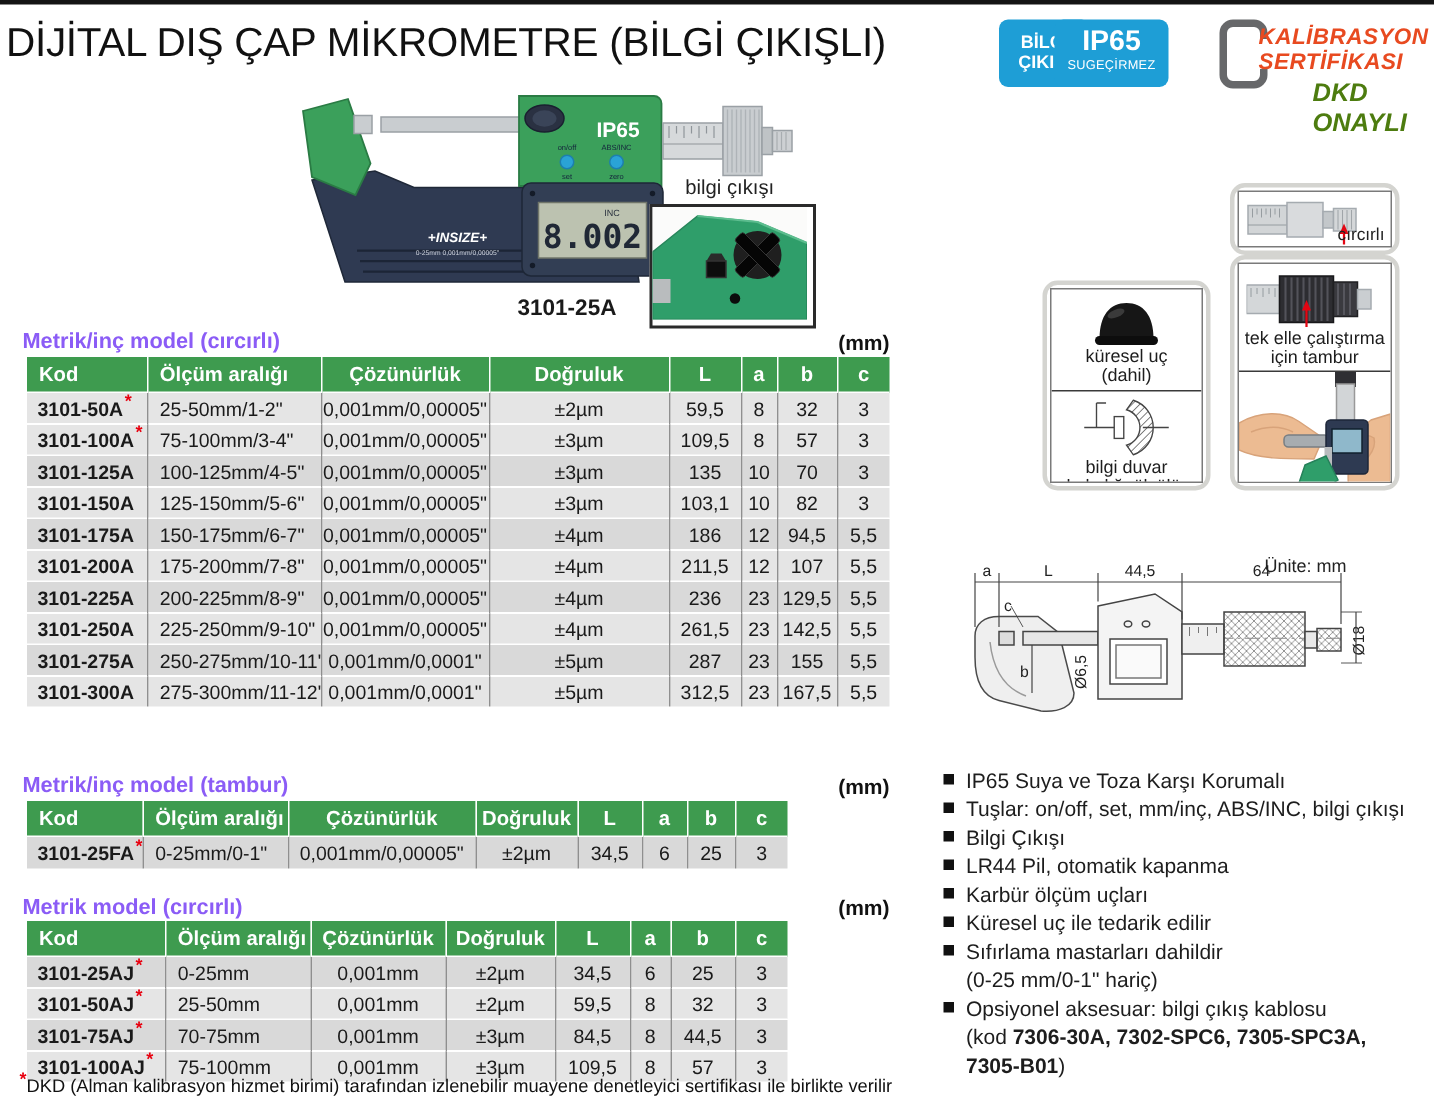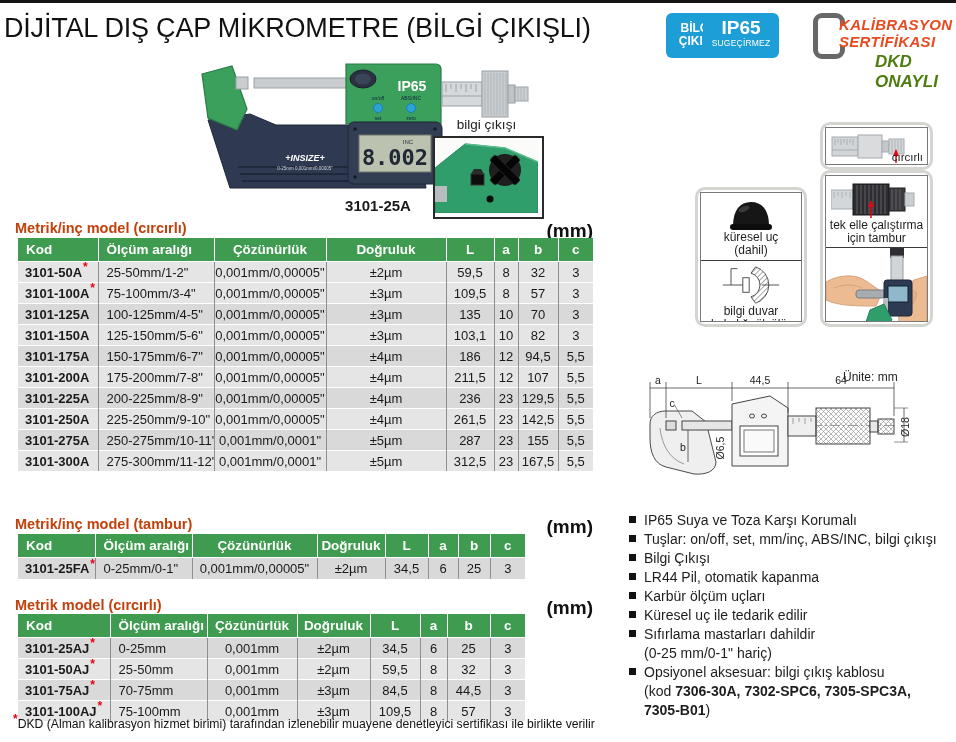--- a/index.html
+++ b/index.html
@@ -39,22 +39,22 @@
   #ratchet-caption{position:absolute;right:4px;bottom:1px;font-size:11.5px;color:#222;}
   #box-ball{left:695px;top:187px;width:112px;height:140px;}
   #box-tambur{left:820px;top:170px;width:113px;height:157px;}
   .cell-caption{text-align:center;font-size:12px;line-height:13px;color:#1d1d1d;}
   .divider{border-top:1px solid #3a3a3a;}
 
   
   #unit-label{left:843px;top:370px;font-size:12px;color:#222;}
 
   
-  .sec-title{font-size:14.5px;font-weight:bold;color:#c2410c;}
-  .sec-unit{font-size:19px;font-weight:bold;color:#111;text-align:right;width:75px;}
+  .sec-title{font-size:14.5px;font-weight:bold;color:#8b5cf6;}
+  .sec-unit{font-size:14px;font-weight:bold;color:#111;text-align:right;width:75px;}
   #t0-title{left:15px;top:220px;} #t0-unit{left:518px;top:220px;}
   #t1-title{left:15px;top:516px;} #t1-unit{left:518px;top:516px;}
   #t2-title{left:15px;top:597px;} #t2-unit{left:518px;top:597px;}
 
   
   table.spec{border-collapse:collapse;table-layout:fixed;}
   table.spec th{background:#3e9b4f;color:#fff;font-size:13.5px;font-weight:bold;text-align:center;
                 padding:0;border-left:1px solid #fff;height:23px;}
   table.spec th:first-child{border-left:none;}
   table.spec th.left{text-align:left;padding-left:8px;}

